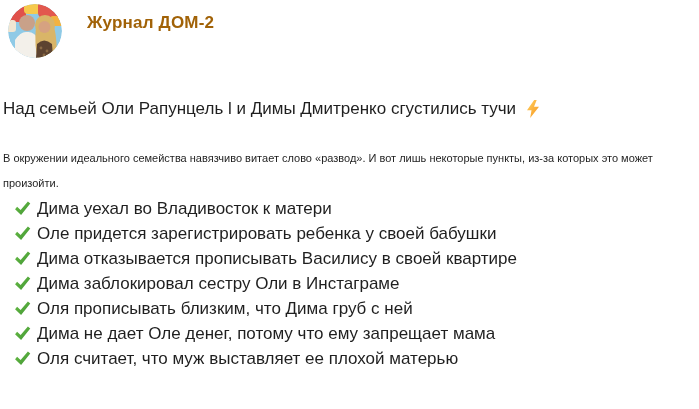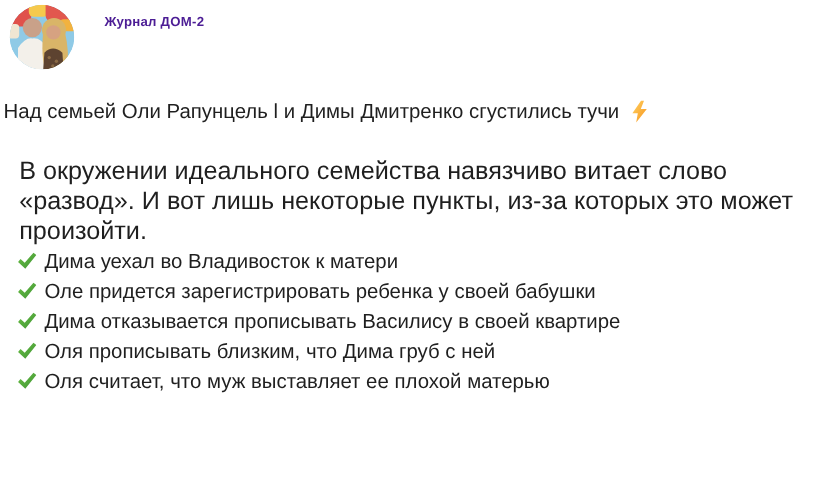--- a/index.html
+++ b/index.html
@@ -12,34 +12,34 @@
     color:#1f1f1f;
   }
   .header { display:flex; align-items:flex-start; padding:4px 0 0 8px; height:58px; box-sizing:border-box; }
   .avatar {
     width:54px; height:54px; border-radius:50%;
     overflow:hidden; flex:0 0 auto; cursor:pointer;
   }
   .avatar svg { display:block; }
   .channel-name {
     margin:9px 0 0 25px;
-    font-size:11px; font-weight:bold;
-    color:#4c1d95; cursor:pointer;
+    font-size:17px; font-weight:bold;
+    color:#a16207; cursor:pointer;
     letter-spacing:0.2px;
   }
   .headline {
-    margin:22px 0 0 3px;
+    margin:38px 0 0 3px;
     font-size:17px; line-height:25px;
     display:flex; align-items:center;
     white-space:nowrap;
   }
   .bolt-svg { width:20px; height:20px; margin-left:7px; flex:0 0 auto; }
   .paragraph {
-    margin:25px 3px 0 16px;
-    font-size:21px; line-height:25px;
+    margin:25px 3px 0 3px;
+    font-size:11px; line-height:25px;
     max-width:692px;
   }
   .list { margin:0 0 0 13px; }
   .list-item { display:flex; align-items:center; height:25px; font-size:17px; }
   .check-svg { width:19px; height:19px; margin-right:5px; flex:0 0 auto; }
   .hidden-defs { position:absolute; width:0; height:0; overflow:hidden; }
 </style>
 </head>
 <body>
 
@@ -123,28 +123,40 @@
       <span>Оле придется зарегистрировать ребенка у своей бабушки</span>
     </div>
 
     <div class="list-item">
       <svg class="check-svg">
           <use href="#icon-check"></use>
         </svg>
       <span>Дима отказывается прописывать Василису в своей квартире</span>
     </div>
 
+    <div class="list-item">
+      <svg class="check-svg">
+          <use href="#icon-check"></use>
+        </svg>
+      <span>Дима заблокировал сестру Оли в Инстаграме</span>
+    </div>
 
     <div class="list-item">
       <svg class="check-svg">
           <use href="#icon-check"></use>
         </svg>
       <span>Оля прописывать близким, что Дима груб с ней</span>
     </div>
 
+    <div class="list-item">
+      <svg class="check-svg">
+          <use href="#icon-check"></use>
+        </svg>
+      <span>Дима не дает Оле денег, потому что ему запрещает мама</span>
+    </div>
 
     <div class="list-item">
       <svg class="check-svg">
           <use href="#icon-check"></use>
         </svg>
       <span>Оля считает, что муж выставляет ее плохой матерью</span>
     </div>
 
   </div>
 

